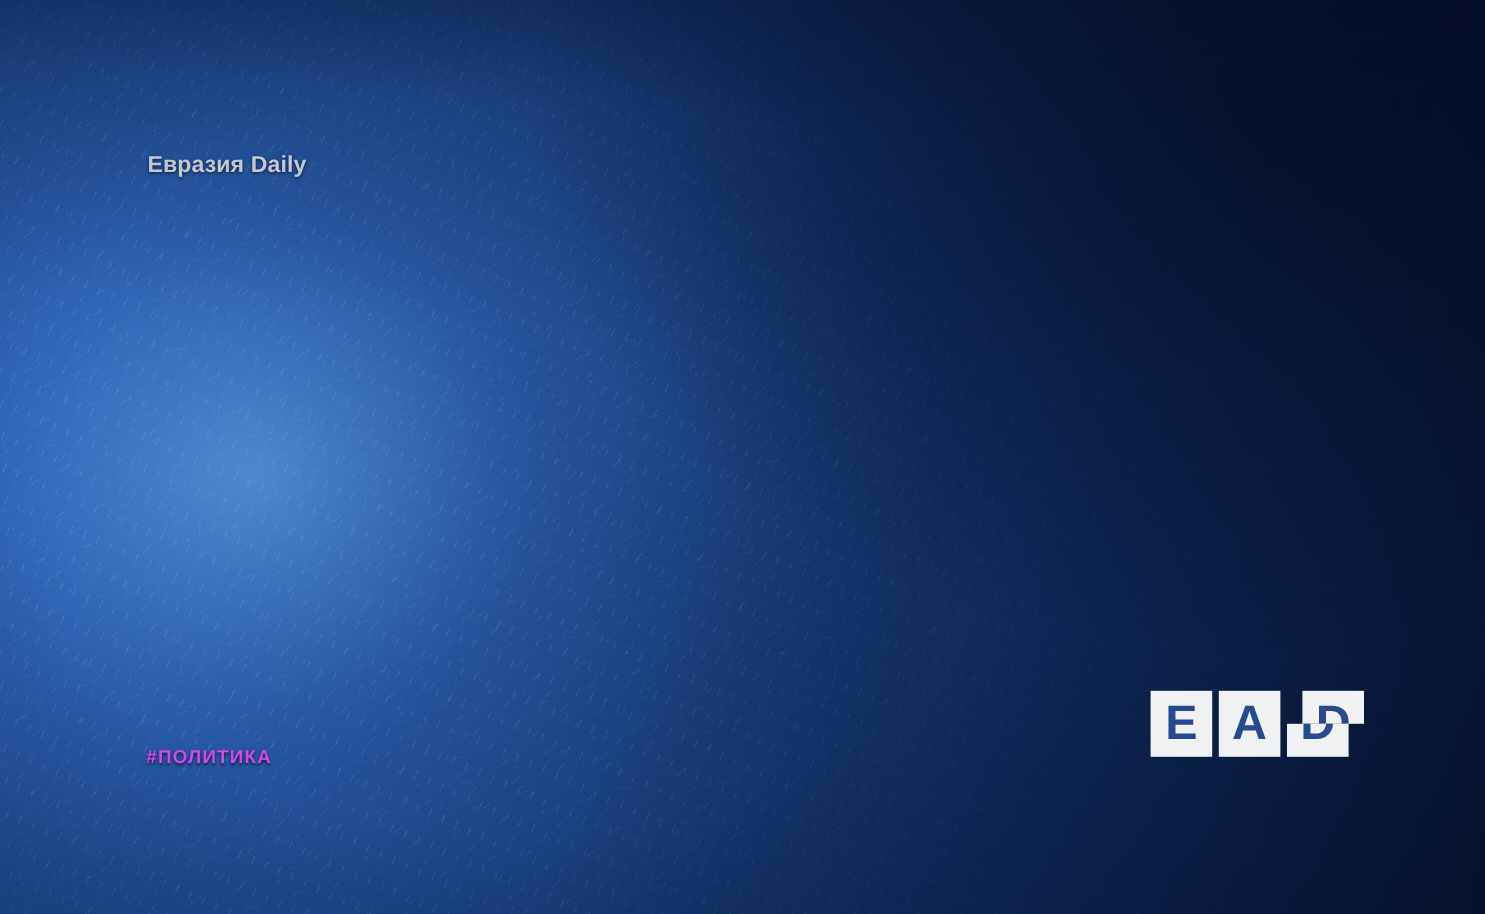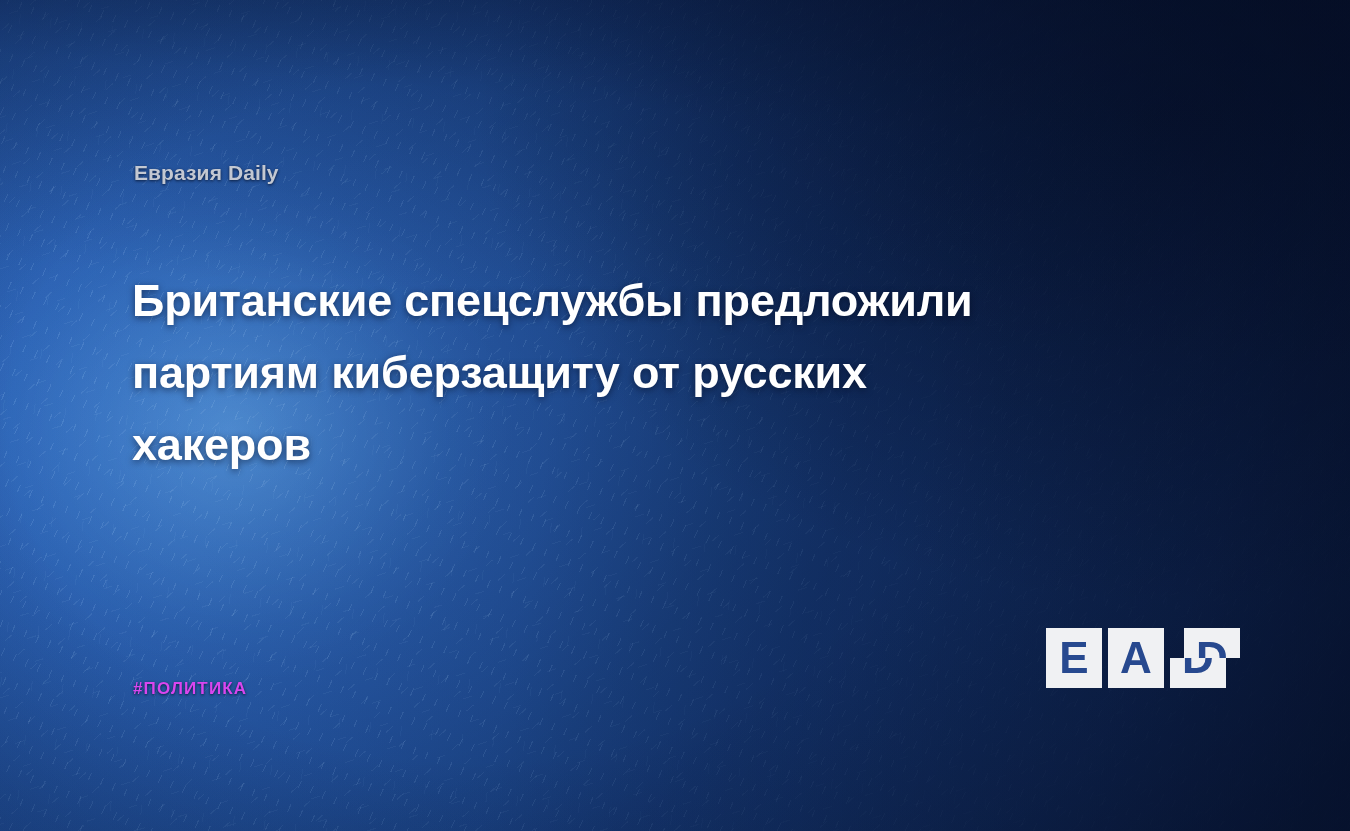--- a/index.html
+++ b/index.html
@@ -224,21 +224,20 @@
   .brand {
     position: absolute;
     left: 134px;
     top: 138px;
     font-size: 21px;
     font-weight: 700;
     letter-spacing: 0.1px;
     color: #c3c8d2;
     text-shadow: 0 1px 3px rgba(2,8,26,0.75);
     white-space: nowrap;
-    margin-top: 23px;
   }
 
   .headline {
     position: absolute;
     left: 132px;
     top: 265px;
     width: 1070px;
     margin: 0;
     font-size: 45px;
     font-weight: 700;
@@ -351,25 +350,20 @@
 
   <div class="bg-glow"></div>
   <div class="bg-darken-right"></div>
   <div class="bg-darken-top"></div>
   <div class="bg-vignette"></div>
 
   <div class="content">
 
     <div class="brand">Евразия Daily</div>
 
-    <h1 class="headline">
-      <span class="hl-line">Британские спецслужбы предложили</span>
-      <span class="hl-line">партиям киберзащиту от русских</span>
-      <span class="hl-line">хакеров</span>
-    </h1>
 
     <div class="tag">#ПОЛИТИКА</div>
 
     <div class="logo">
 
       <div class="logo-tile">
         <span class="glyph">E</span>
       </div>
 
       <div class="logo-tile">

